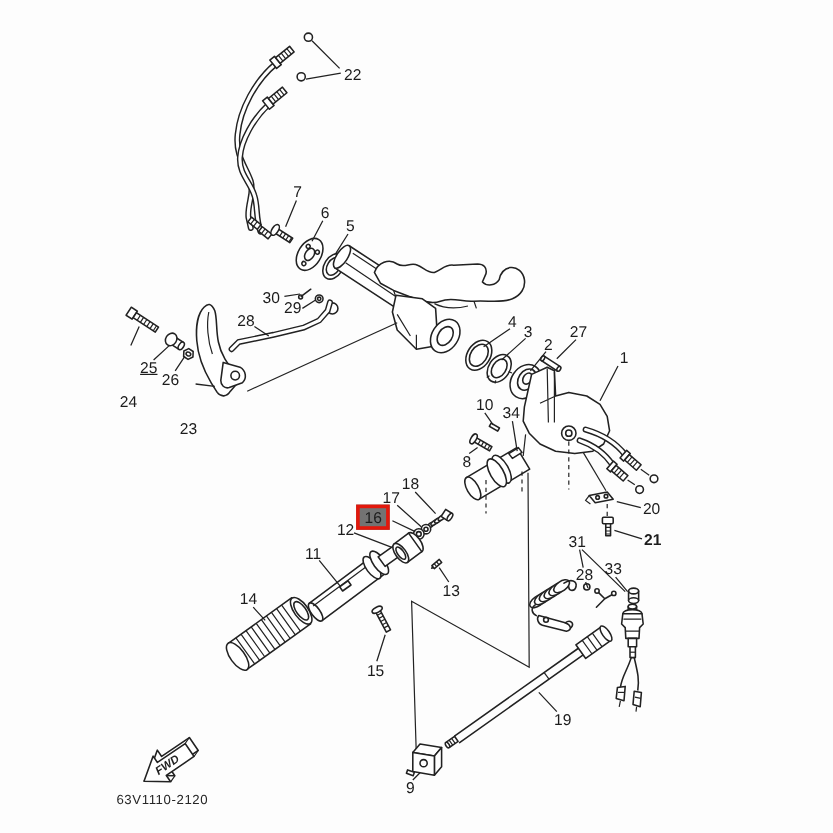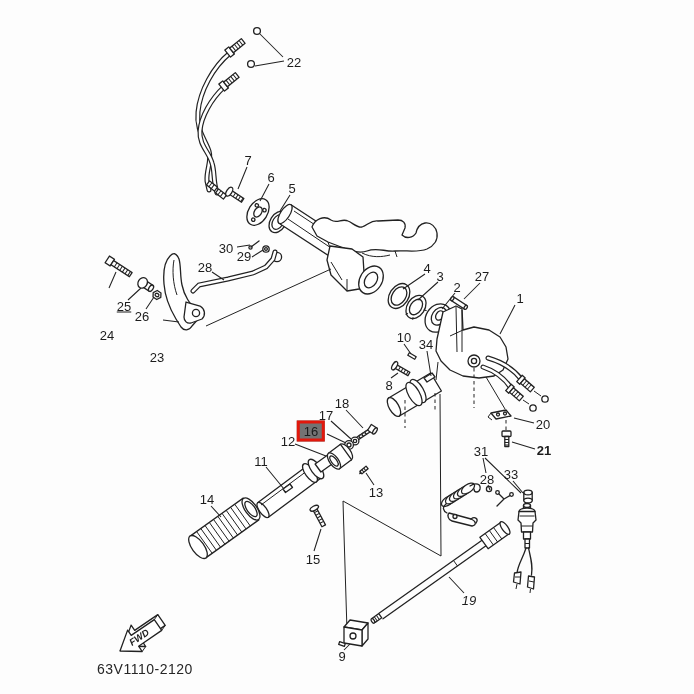--- a/index.html
+++ b/index.html
@@ -11,21 +11,21 @@
   svg .ld{stroke:#222;stroke-width:1.05;fill:none;}
   svg .cbl{stroke:#222;stroke-width:5;fill:none;stroke-linecap:round;}
   svg .cblw{stroke:#fff;stroke-width:2.6;fill:none;stroke-linecap:round;}
   svg .thin{stroke:#222;stroke-width:1;fill:none;}
   svg .dash{stroke:#222;stroke-width:1;fill:none;stroke-dasharray:3.5,3;}
   svg text{font-family:"Liberation Sans",sans-serif;}
   #callout-layer{position:absolute;left:0;top:0;width:100%;height:100%;}
   .callout{position:absolute;transform:translate(-50%,-50%);font-size:13px;color:#1c1c1c;
            line-height:1;white-space:nowrap;cursor:pointer;}
   .callout.hl{border:3px solid var(--hl,#e2180c);background:#737373;padding:1px 4px;}
-  #code-label{position:absolute;left:97px;top:661px;font-size:14px;color:#262626;letter-spacing:.5px;}
+  #code-label{position:absolute;left:97px;top:661px;font-size:11px;color:#262626;letter-spacing:.5px;}
 </style>
 </head>
 <body>
 
 <div id="stage">
 
 <svg id="art" width="694" height="694" viewBox="0 0 694 694">
 
   <g>
     <path class="cbl" d="M 230,53 C 213,67 200,91 198,112 C 196,130 205,139 209,151 C 212,161 206,170 207,181 L 209,190"></path>
@@ -400,21 +400,21 @@
       <div class="callout" style="left: 342px; top: 656px;">9</div>
       <div class="callout" style="left: 404px; top: 337px;">10</div>
       <div class="callout" style="left: 261px; top: 461px;">11</div>
       <div class="callout" style="left: 288px; top: 441px;">12</div>
       <div class="callout" style="left: 376px; top: 492px;">13</div>
       <div class="callout" style="left: 207px; top: 499px;">14</div>
       <div class="callout" style="left: 313px; top: 559px;">15</div>
       <div class="callout hl" style="left: 311px; top: 431px;">16</div>
       <div class="callout" style="left: 326px; top: 415px;">17</div>
       <div class="callout" style="left: 342px; top: 403px;">18</div>
-      <div class="callout" style="left: 469px; top: 600px; font-style: italic;">19</div>
+      <div class="callout" style="left: 469px; top: 600px;">19</div>
       <div class="callout" style="left: 543px; top: 424px;">20</div>
       <div class="callout" style="left: 544px; top: 450px; font-weight: bold;">21</div>
       <div class="callout" style="left: 294px; top: 62px;">22</div>
       <div class="callout" style="left: 157px; top: 325px; margin-top: 32px;">23</div>
       <div class="callout" style="left: 107px; top: 295px; margin-top: 40px;">24</div>
       <div class="callout" style="left: 124px; top: 306px; text-decoration: underline;">25</div>
       <div class="callout" style="left: 142px; top: 316px;">26</div>
       <div class="callout" style="left: 482px; top: 276px;">27</div>
       <div class="callout" style="left: 205px; top: 267px;">28</div>
       <div class="callout" style="left: 244px; top: 256px;">29</div>

